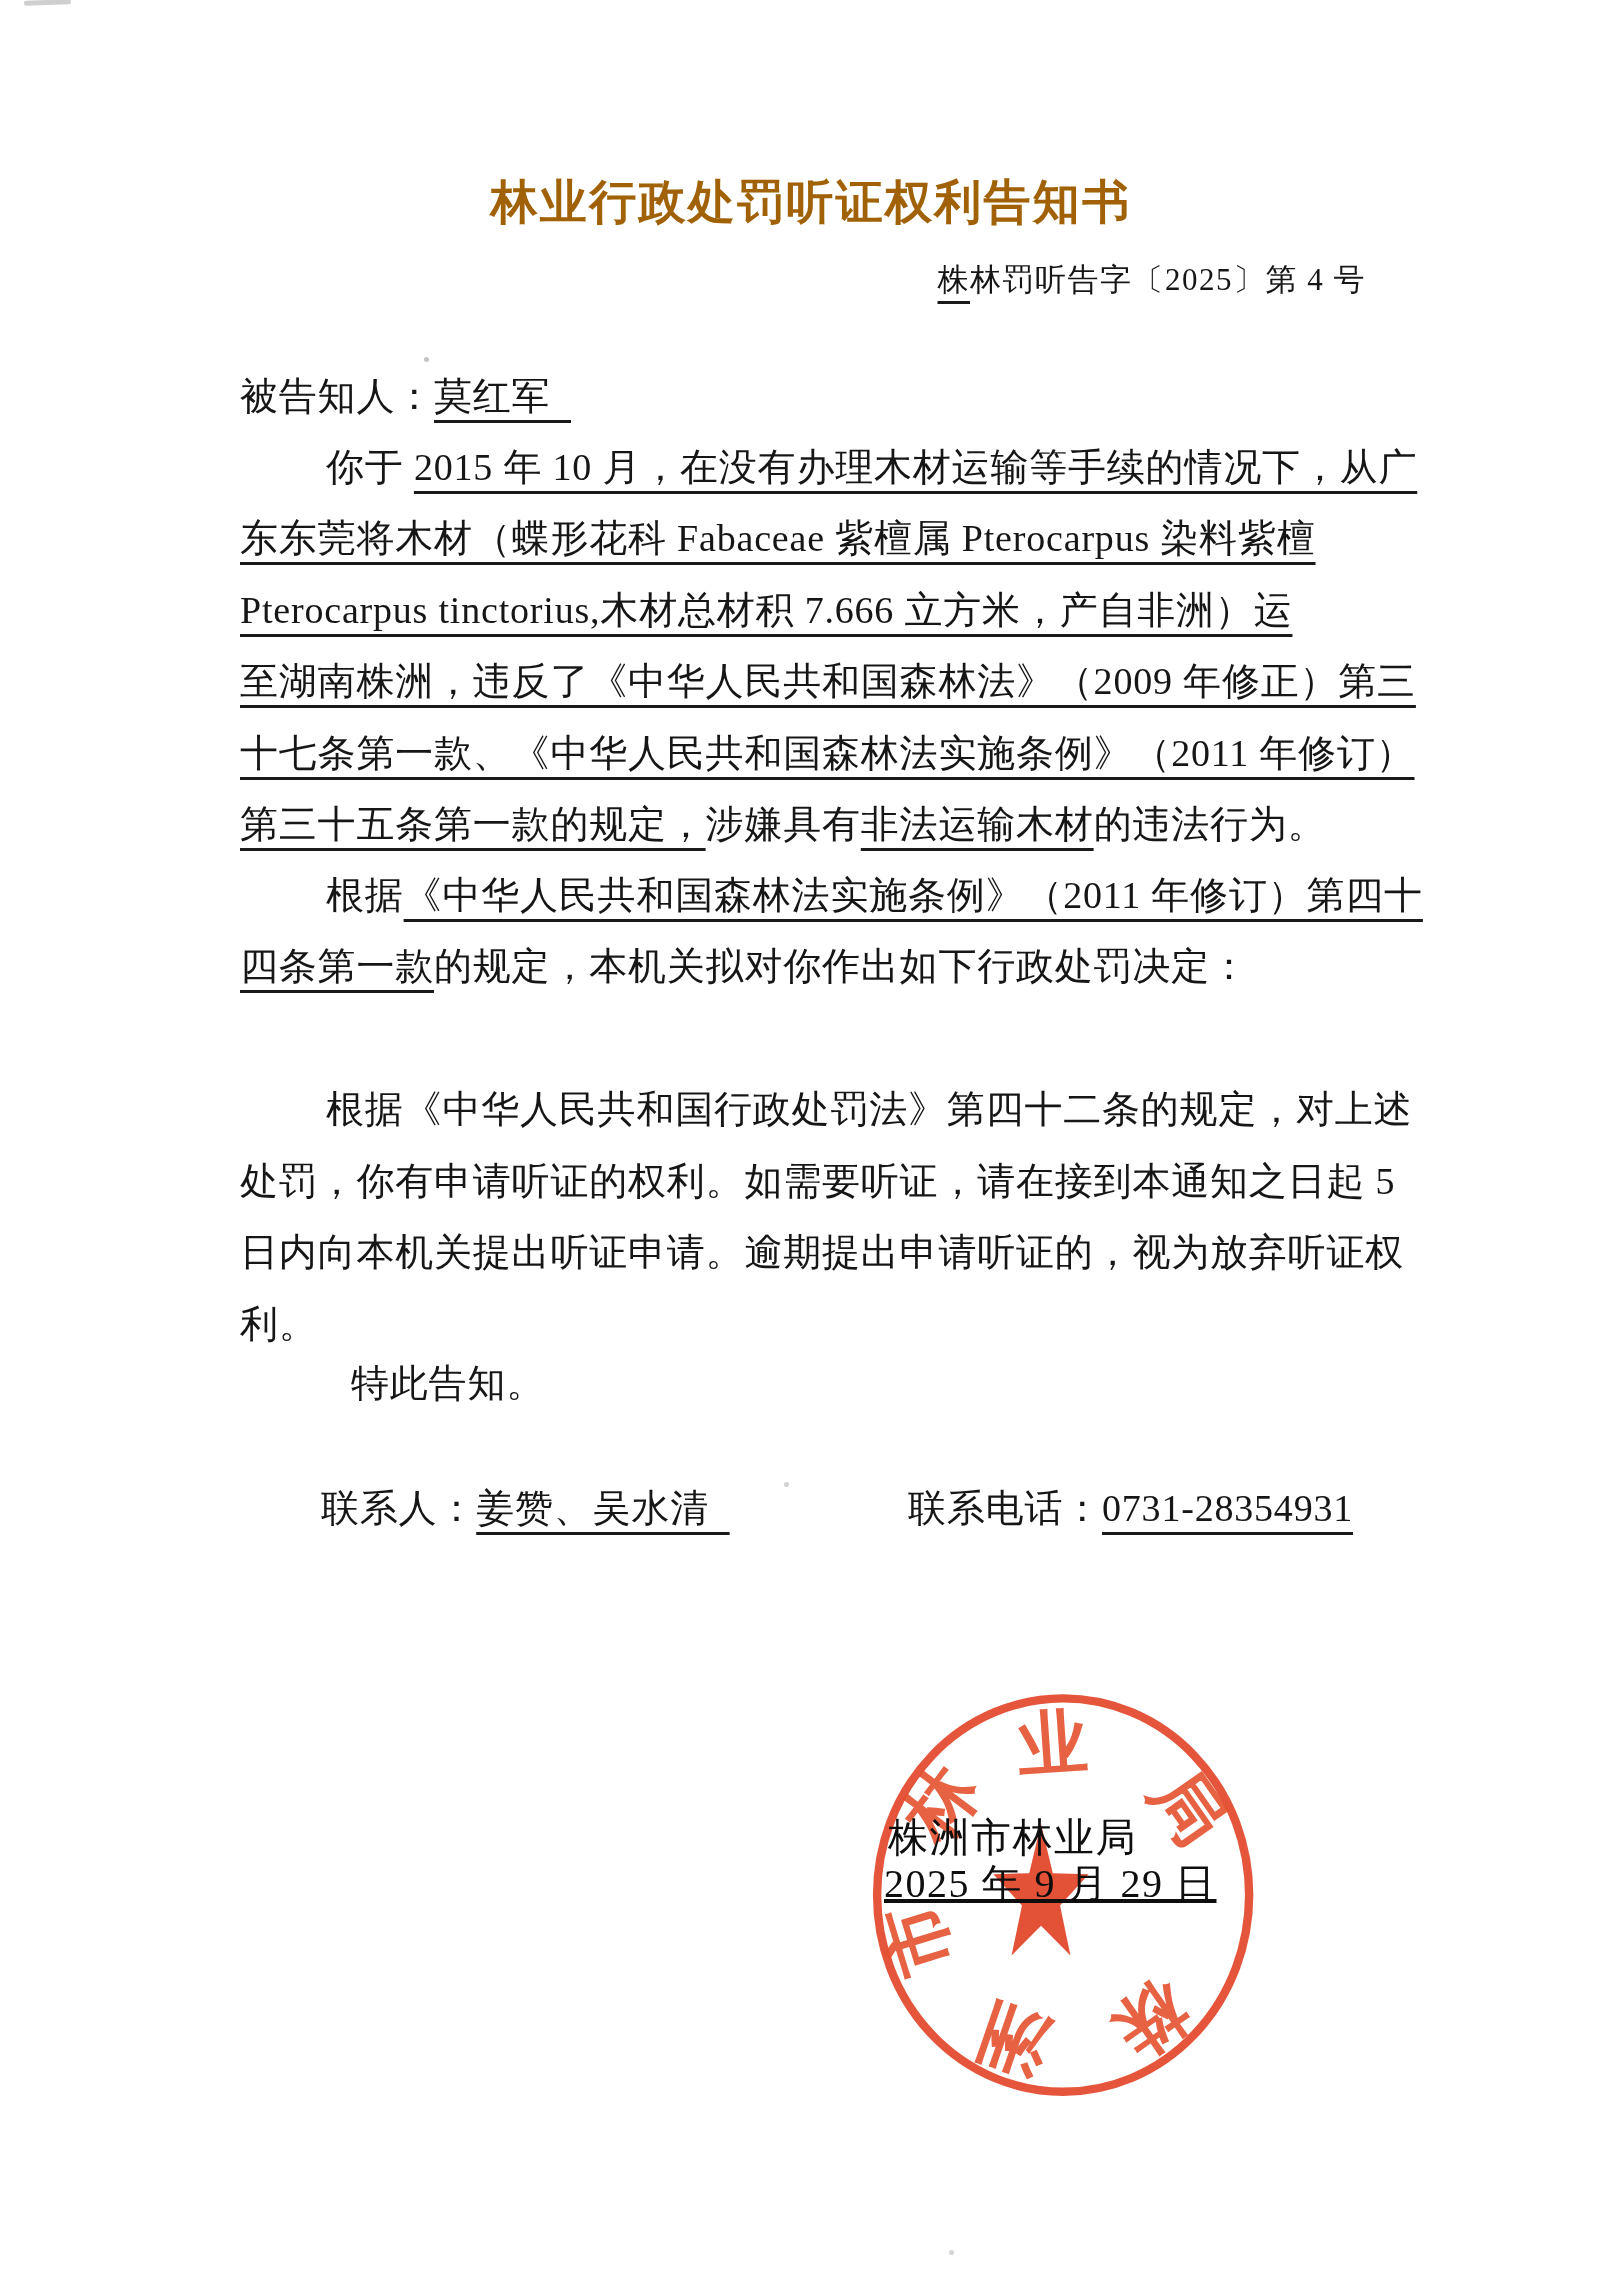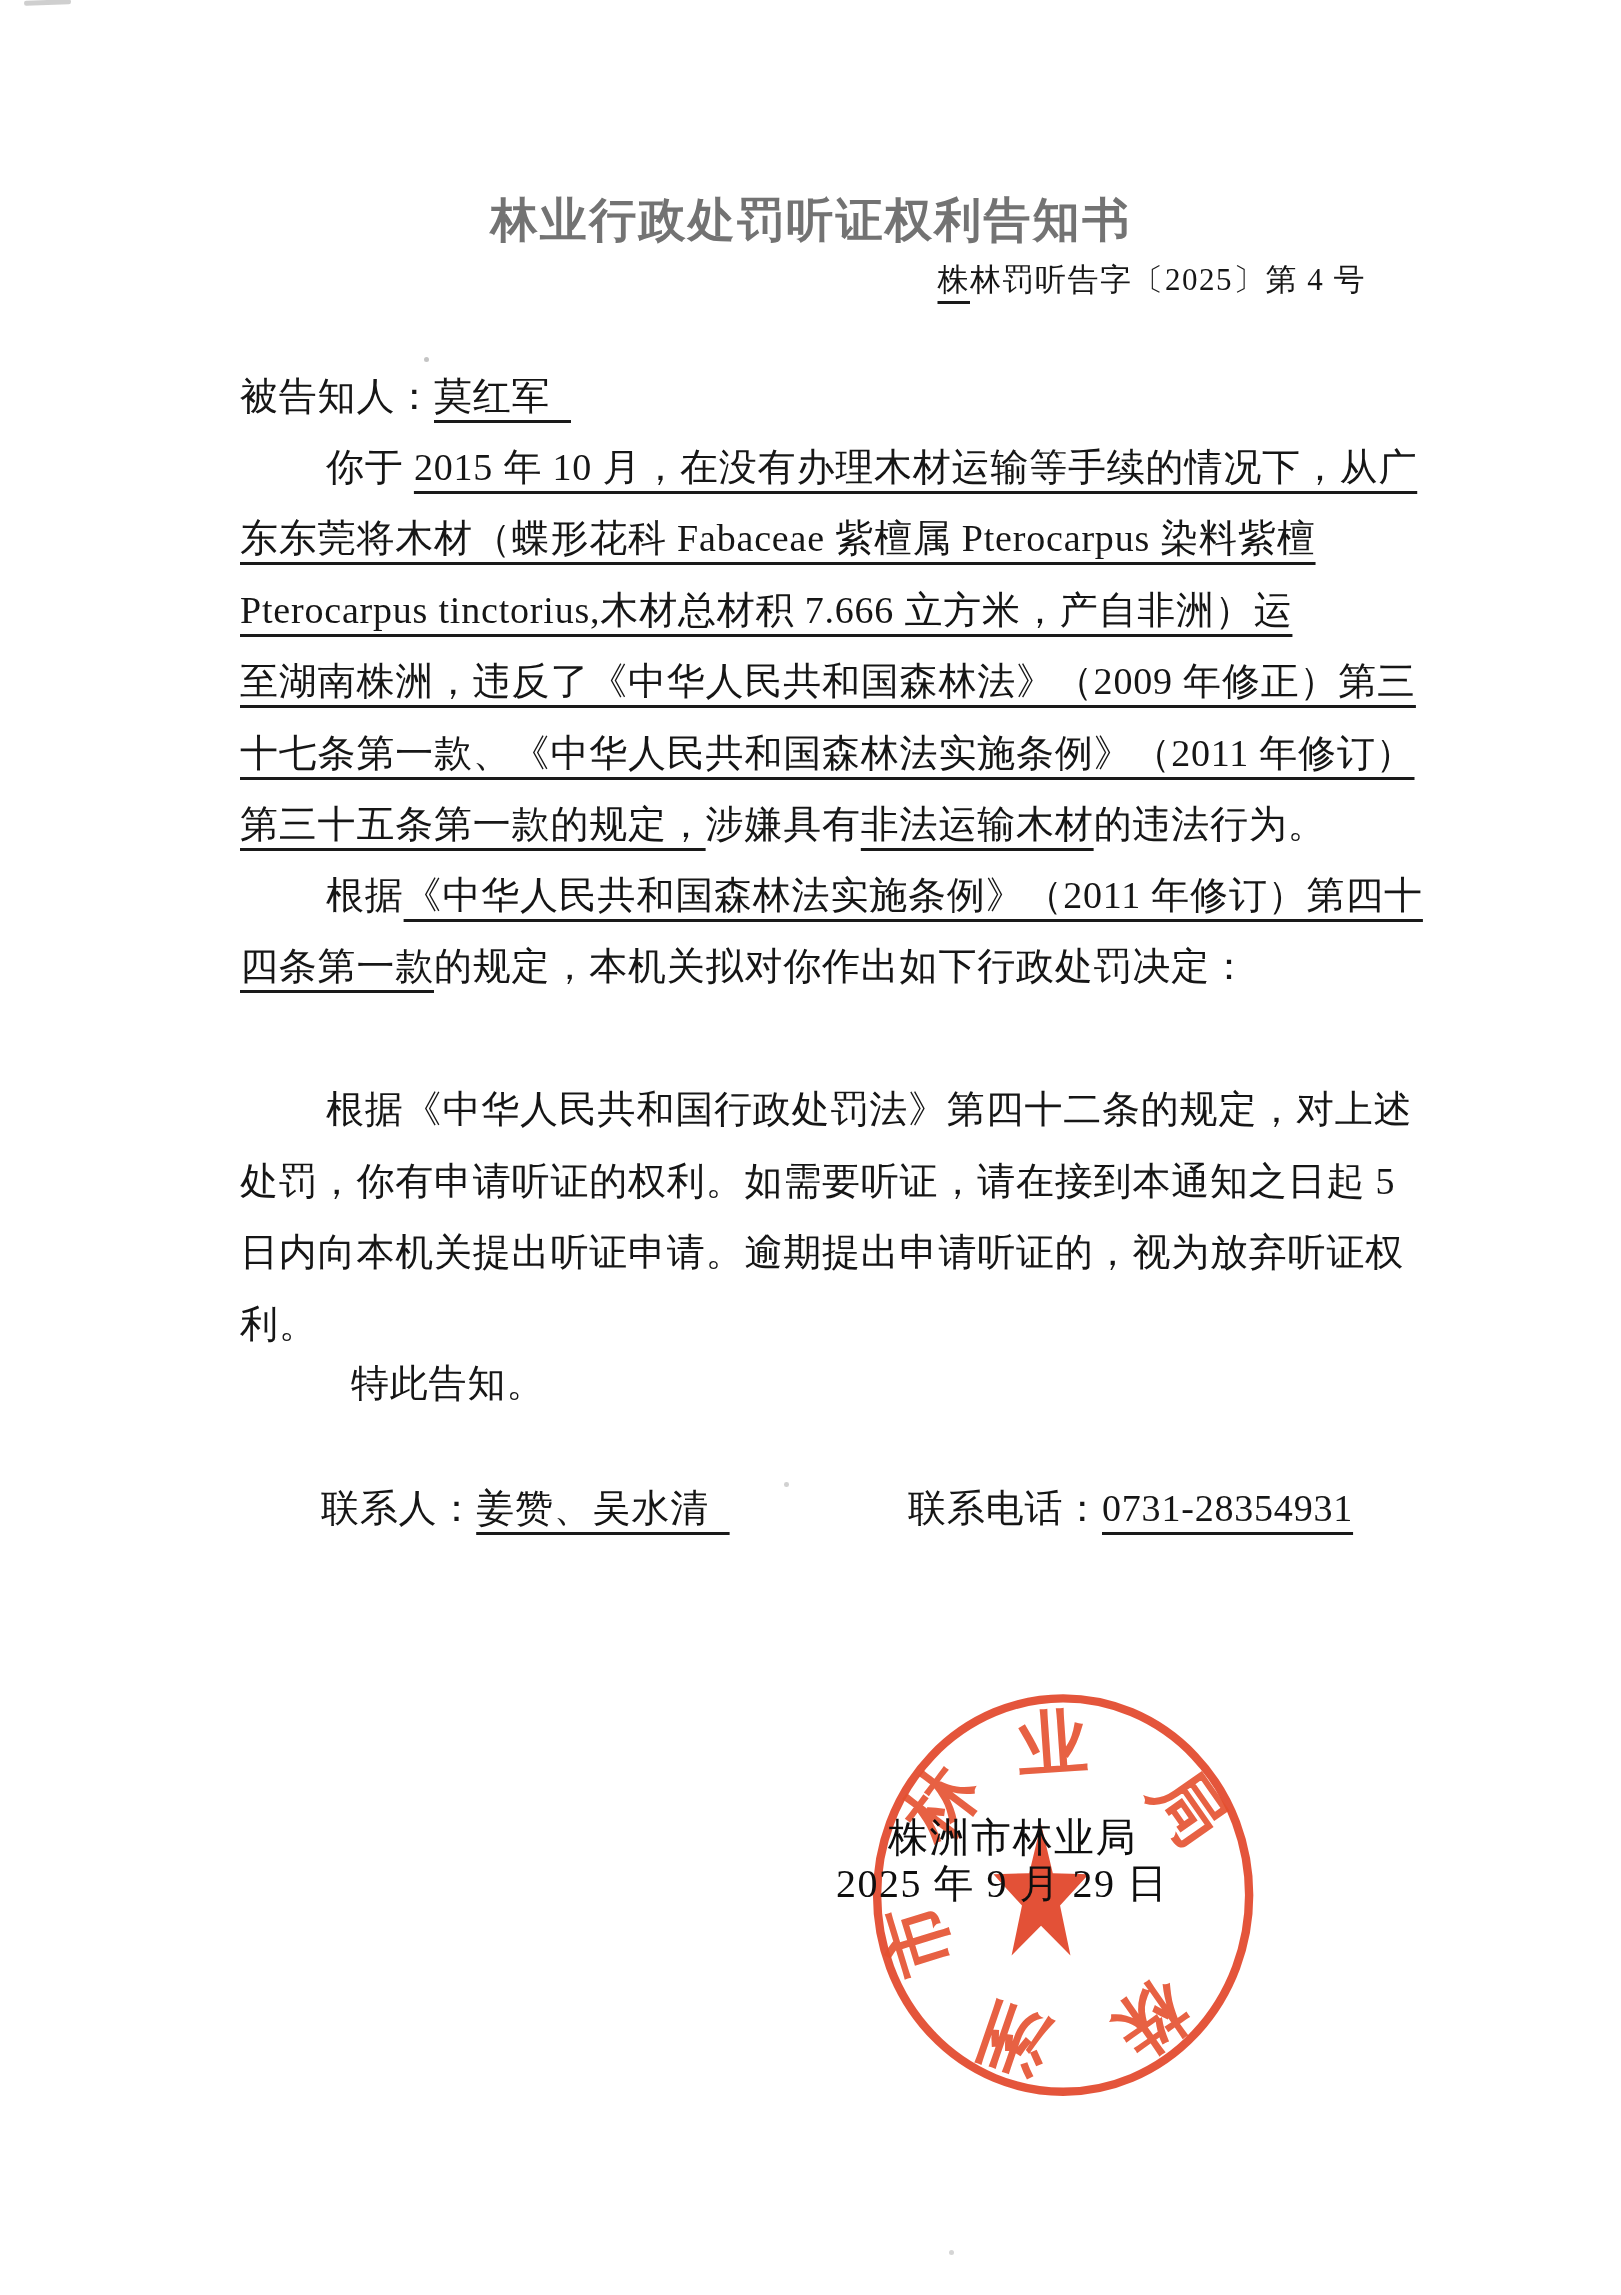--- a/index.html
+++ b/index.html
@@ -1,20 +1,20 @@
 <!DOCTYPE html>
 <html style="font-size:12.2px"><head>
 <meta charset="utf-8">
 <style>
   html,body{margin:0;padding:0;background:#fff;}
   .page{position:relative;width:1622px;height:2295px;background:#ffffff;overflow:hidden;
         font-family:"Liberation Serif","DejaVu Serif",serif;color:#161616;}
-  .title{position:absolute;top:189px;left:0;width:100%;text-align:center;margin:0;
+  .title{position:absolute;top:171px;left:0;width:100%;text-align:center;margin:0;
          font-family:"Liberation Sans","DejaVu Sans",sans-serif;font-weight:700;
-         font-size:47px;letter-spacing:2.3px;color:#737373;}
+         font-size:47px;letter-spacing:2.3px;color:#a16207;}
   .docnum{position:absolute;top:259px;right:256px;font-size:31px;letter-spacing:1.5px;white-space:nowrap;}
   .bl{position:absolute;left:240px;font-size:38px;letter-spacing:0.8px;white-space:nowrap;line-height:49px;}
   .u{text-decoration:underline;text-decoration-thickness:3.1px;text-underline-offset:10.7px;
      text-decoration-color:#1a1a1a;}
   .sig{position:absolute;font-size:40px;letter-spacing:1.5px;color:#0e0e0e;white-space:nowrap;z-index:3;}
   .stamp{position:absolute;left:871px;top:1692px;width:385px;height:407px;z-index:2;}
   .ringchar{font-family:"Liberation Sans","DejaVu Sans",sans-serif;font-size:92px;font-weight:600;}
   .artifact{position:absolute;border-radius:50%;}
   .smudge{position:absolute;left:24.4px;top:0;width:47px;height:4.6px;background:#b5b5b5;opacity:.65;
           transform:rotate(-2deg);border-radius:2.3px;}
@@ -108,16 +108,16 @@
       <text class="ringchar" fill="#e5502f" opacity="0.9" text-anchor="middle" dominant-baseline="central" transform="translate(367,430) rotate(145)">株</text>
       <text class="ringchar" fill="#e5502f" opacity="0.9" text-anchor="middle" dominant-baseline="central" transform="translate(187,455) rotate(-161)">洲</text>
       <text class="ringchar" fill="#e5502f" opacity="0.9" text-anchor="middle" dominant-baseline="central" transform="translate(61,324) rotate(-107)">市</text>
       <text class="ringchar" fill="#e5502f" opacity="0.9" text-anchor="middle" dominant-baseline="central" transform="translate(92,146) rotate(-53)">林</text>
       <text class="ringchar" fill="#e5502f" opacity="0.9" text-anchor="middle" dominant-baseline="central" transform="translate(238,67) rotate(-4)">业</text>
       <text class="ringchar" fill="#e5502f" opacity="0.9" text-anchor="middle" dominant-baseline="central" transform="translate(416,151) rotate(55)">局</text>
     </svg>
   </div>
 
   <div class="sig" style="left:888px;top:1778px;margin-top:32px;">株洲市林业局</div>
-  <div class="sig" style="left:836px;top:1856px;">2025 年 9 月 29 日</div>
+  <div class="sig" style="left:884px;top:1856px;text-decoration:underline;">2025 年 9 月 29 日</div>
 
 </div>
 
 
 </body></html>

